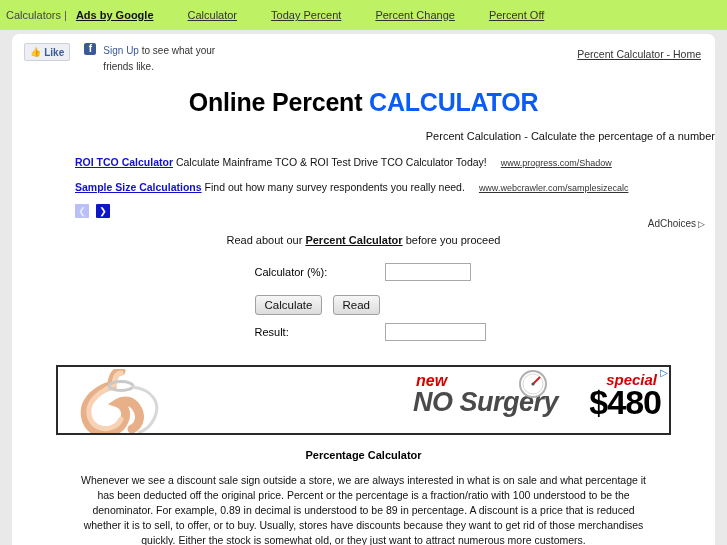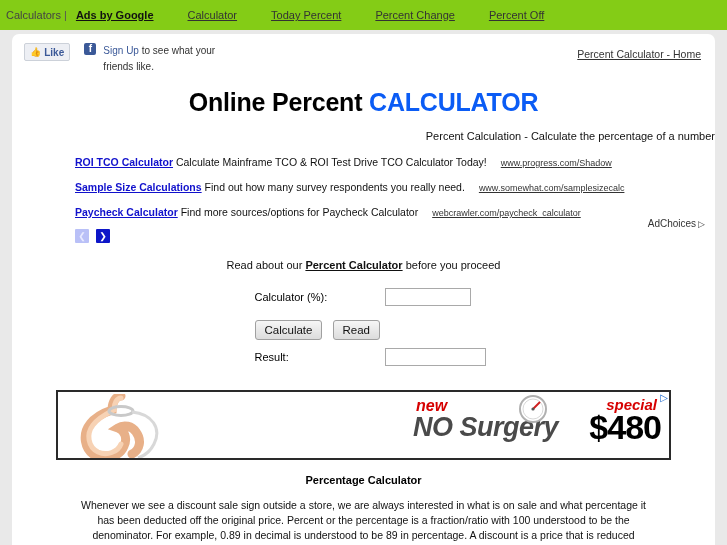--- a/index.html
+++ b/index.html
@@ -4,21 +4,21 @@
 <style>
   html,body{margin:0;padding:0;}
   body{
     width:727px;height:545px;overflow:hidden;
     background:#e9e9e9;
     font-family:"Liberation Sans", sans-serif;
     font-size:11px;color:#000;
   }
   
   .topnav{
-    height:30px;background:#84cc16;
+    height:30px;background:#bef264;
     display:flex;align-items:center;
     padding-left:6px;box-sizing:border-box;
     font-size:11px;
   }
   .topnav .calcs{color:#444;margin-right:3px;}
   .topnav .sep{color:#555;margin-right:9px;}
   .topnav .adsby{
     font-weight:bold;color:#111;text-decoration:underline;
     margin-right:34px;cursor:pointer;
   }
@@ -177,26 +177,23 @@
   </div>
   <div class="subtitle">Percent Calculation - Calculate the percentage of a number</div>
 
   <div class="ads">
 
     <div class="adline">
       <span class="adtitle">ROI TCO Calculator</span><span> Calculate Mainframe TCO &amp; ROI Test Drive TCO Calculator Today!</span><span class="adurl">www.progress.com/Shadow</span>
     </div>
 
     <div class="adline">
-      <span class="adtitle">Sample Size Calculations</span><span> Find out how many survey respondents you really need.</span><span class="adurl">www.somewhat.com/samplesizecalc</span>
-    </div>
-
-    <div class="adline">
-      <span class="adtitle">Paycheck Calculator</span><span> Find more sources/options for Paycheck Calculator</span><span class="adurl">webcrawler.com/paycheck_calculator</span>
-    </div>
+      <span class="adtitle">Sample Size Calculations</span><span> Find out how many survey respondents you really need.</span><span class="adurl">www.webcrawler.com/samplesizecalc</span>
+    </div>
+
 
     <div class="adnav">
       <span class="arrowbtn arrow-prev">❮</span>
       <span class="arrowbtn arrow-next">❯</span>
     </div>
 
     <div class="adchoices"><span>AdChoices</span><span class="tri">▷</span>
     </div>
   </div>
 

